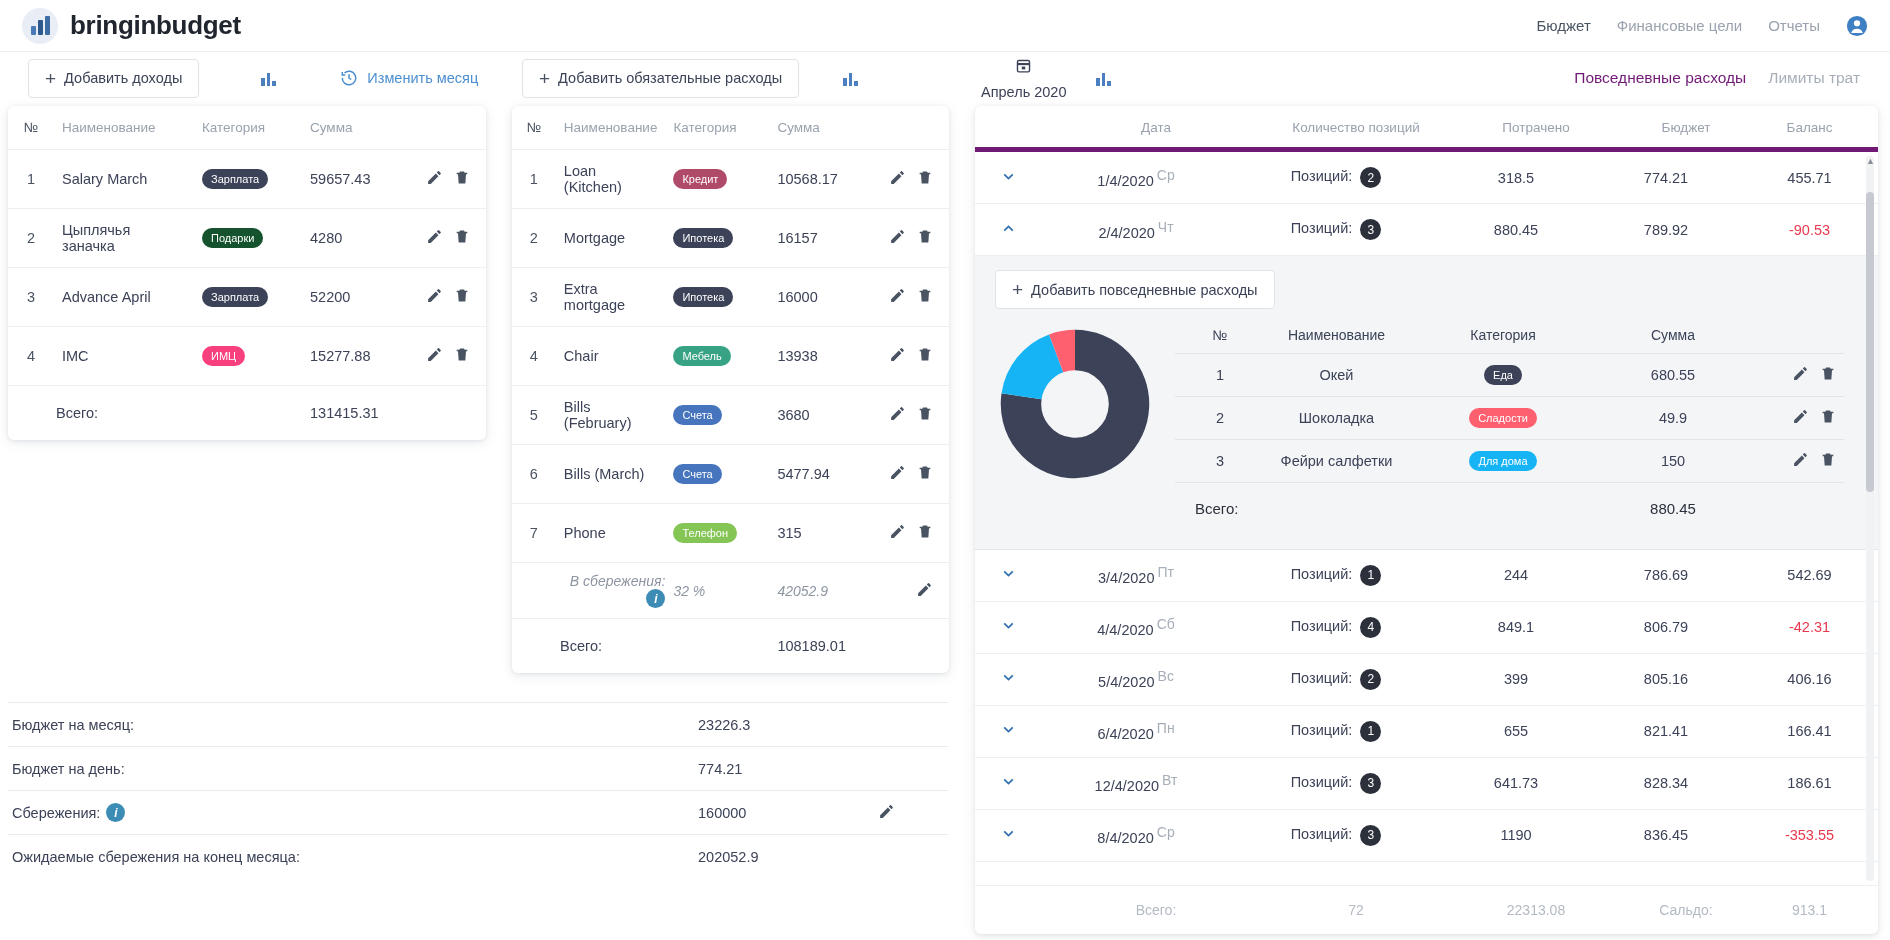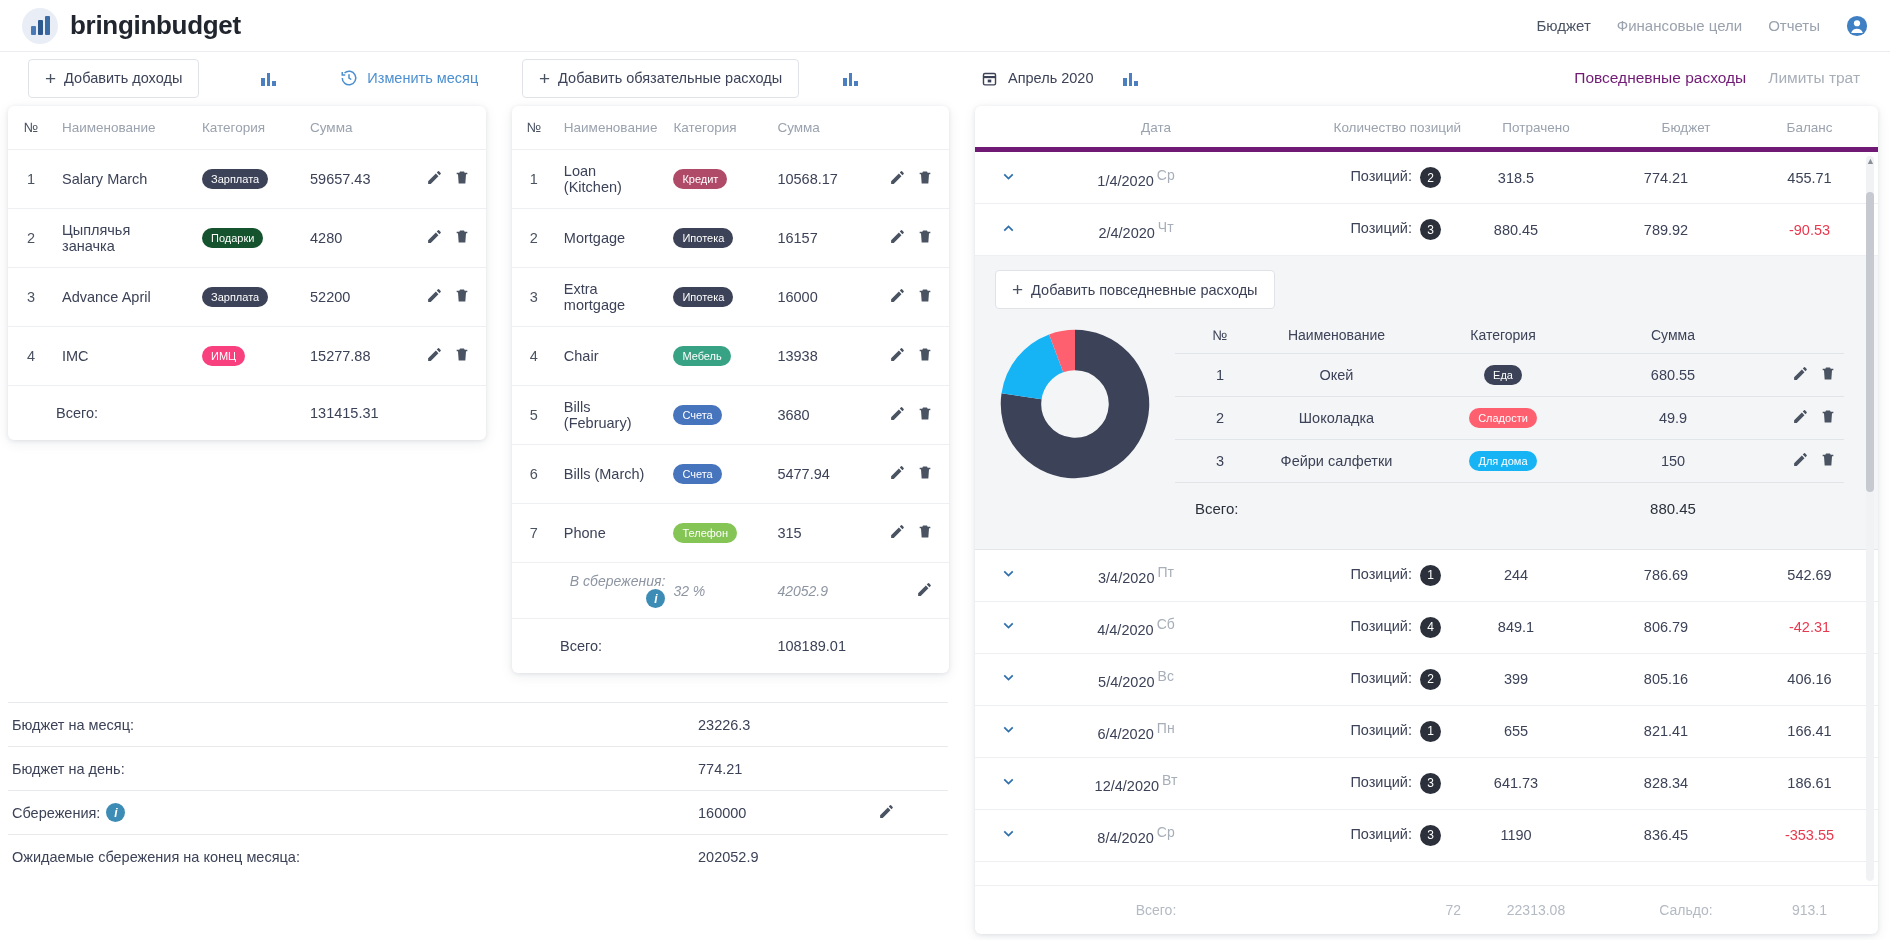--- a/index.html
+++ b/index.html
@@ -52,21 +52,21 @@
   .btn-outline .plus { font-size: 19px; color: #4a5362; line-height: 1; font-weight: 400; }
   .bar-icon { width: 17px; height: 15px; display: inline-flex; align-items: flex-end; gap: 2px; cursor: pointer; }
   .bar-icon s { display:block; width: 3.5px; background: #4b7fc0; }
   .bar-icon s:nth-child(1){ height: 8px; }
   .bar-icon s:nth-child(2){ height: 13px; }
   .bar-icon s:nth-child(3){ height: 5px; }
   .link-btn {
     display: inline-flex; align-items: center; gap: 9px;
     color: #4b8fd0; font-size: 14.5px; cursor: pointer; white-space: nowrap;
   }
-  .month-chip { display: inline-flex; align-items: center; gap: 10px; font-size: 14.5px; color: #3c4257; white-space: nowrap; }
+  .month-chip { display: inline-flex; align-items: center; gap: 10px; font-size: 14.5px; color: #3c4257; white-space: nowrap; flex-direction: column; }
   .cal-icon { width: 17px; height: 17px; color: #3c4257; }
   .tabs-right { margin-left: auto; display: flex; gap: 22px; align-items: center; padding-right: 12px; }
   .tab { font-size: 15.5px; color: #a7aeb8; cursor: pointer; white-space: nowrap; }
   .tab.active { color: #701a75; }
 
   
   .stage { position: relative; width: 1890px; height: 838px; }
 
   .card {
     background: #fff; border-radius: 6px;
@@ -133,21 +133,21 @@
   .funds-row .val { flex: 0 0 auto; width: 180px; }
   .funds-row .act { margin-left: 0; }
 
   
   .rp-head { display:flex; padding: 14px 20px 12px 20px; border-bottom: 5px solid #701a75; }
   .rp-body { flex: 1 1 auto; overflow: hidden; position: relative; }
   .rp-foot { border-top: 1px solid #edeff2; display:flex; padding: 16px 20px; }
 
   .c-caret { flex: 0 0 66px; text-align:center; }
   .c-date  { flex: 0 0 190px; text-align: center; }
-  .c-count { flex: 0 0 210px; text-align: right; }
+  .c-count { flex: 0 0 210px; text-align: center; }
   .c-spent { flex: 0 0 150px; text-align: center; }
   .c-budget{ flex: 0 0 150px; text-align: center; }
   .c-bal   { flex: 1 1 auto;  text-align: center; }
 
   .rp-head > div { font-size: 13.5px; color: #9aa2ae; }
   .day-row {
     display:flex; align-items:center; height: 52px;
     border-bottom: 1px solid #edeff2; font-size: 14.5px; color:#3c4257;
     background:#fff;
   }

